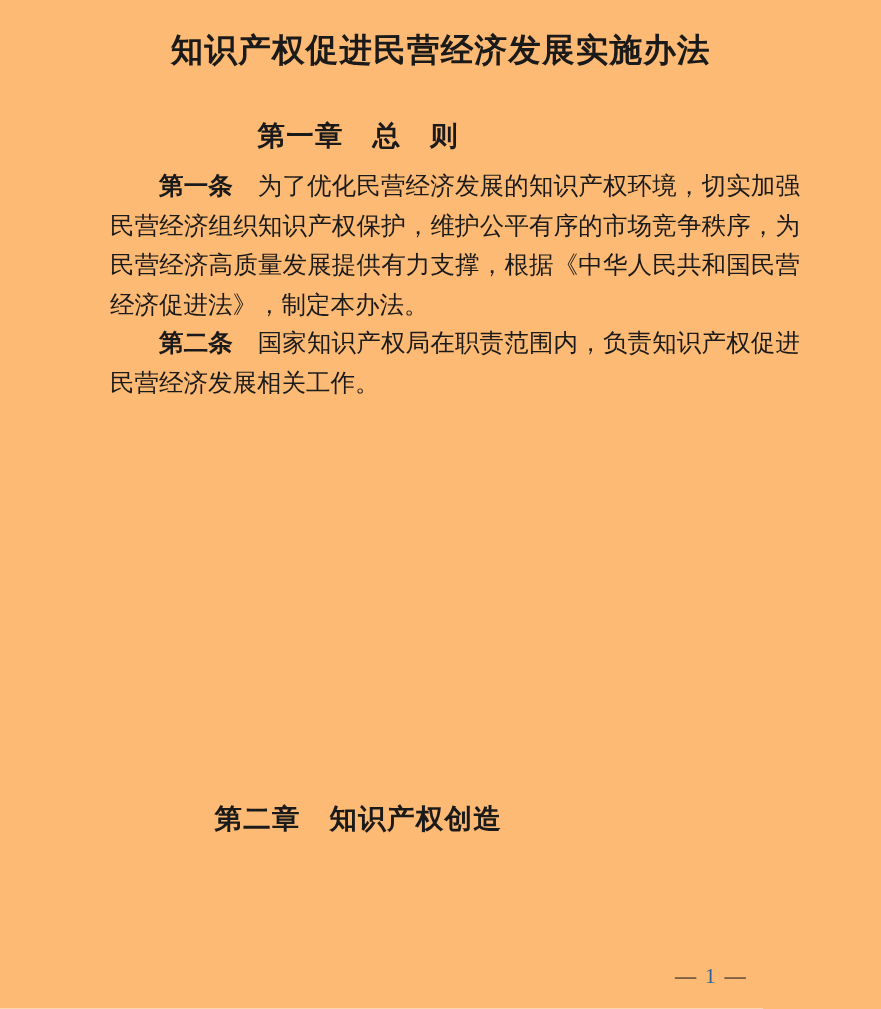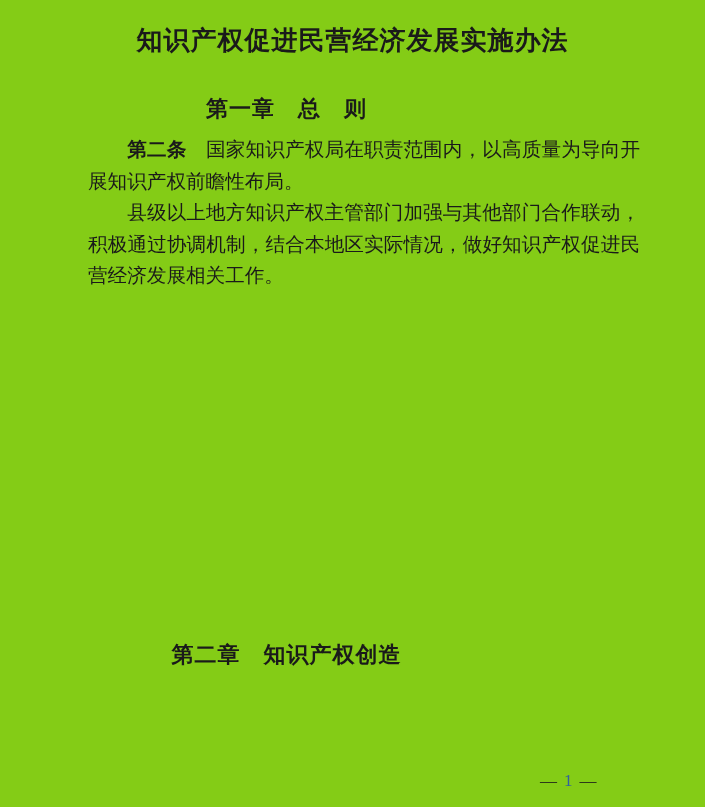--- a/index.html
+++ b/index.html
@@ -1,19 +1,19 @@
 <!DOCTYPE html>
 <html><head>
 <meta charset="utf-8">
 <style>
   html,body{margin:0;padding:0;background:#ffffff;}
   .page{
     position:relative;
     width:705px;height:807px;
-    background:#84cc16;
+    background:#fdba74;
     overflow:hidden;
     font-family:"Liberation Serif","DejaVu Serif",serif;
     color:#1a1a1a;
   }
   .doc-title{
     position:absolute;top:24px;left:0;width:705px;margin:0;
     text-align:center;
     font-size:26px;font-weight:700;letter-spacing:1px;
     line-height:34px;
   }
@@ -46,22 +46,22 @@
 </head>
 <body>
 
 <div class="page">
 
   <h1 class="doc-title">知识产权促进民营经济发展实施办法</h1>
 
   <h2 class="chapter-heading" id="chapter1-heading">第一章　总　则</h2>
 
   <div class="body-block" id="section1">
-    <p><span class="article-lead">第二条</span><span>　国家知识产权局在职责范围内，以高质量为导向开展知识产权前瞻性布局。</span></p>
-    <p><span>县级以上地方知识产权主管部门加强与其他部门合作联动，积极通过协调机制，结合本地区实际情况，做好知识产权促进民营经济发展相关工作。</span></p>
+    <p><span class="article-lead">第一条</span><span>　为了优化民营经济发展的知识产权环境，切实加强民营经济组织知识产权保护，维护公平有序的市场竞争秩序，为民营经济高质量发展提供有力支撑，根据《中华人民共和国民营经济促进法》，制定本办法。</span></p>
+    <p><span class="article-lead">第二条</span><span>　国家知识产权局在职责范围内，负责知识产权促进民营经济发展相关工作。</span></p>
   </div>
 
   <h2 class="chapter-heading" id="chapter2-heading">第二章　知识产权创造</h2>
 
 
   <div class="page-footer">
     <span class="footer-dash">—</span><span class="footer-num">1</span><span class="footer-dash">—</span>
   </div>
 
 </div>

